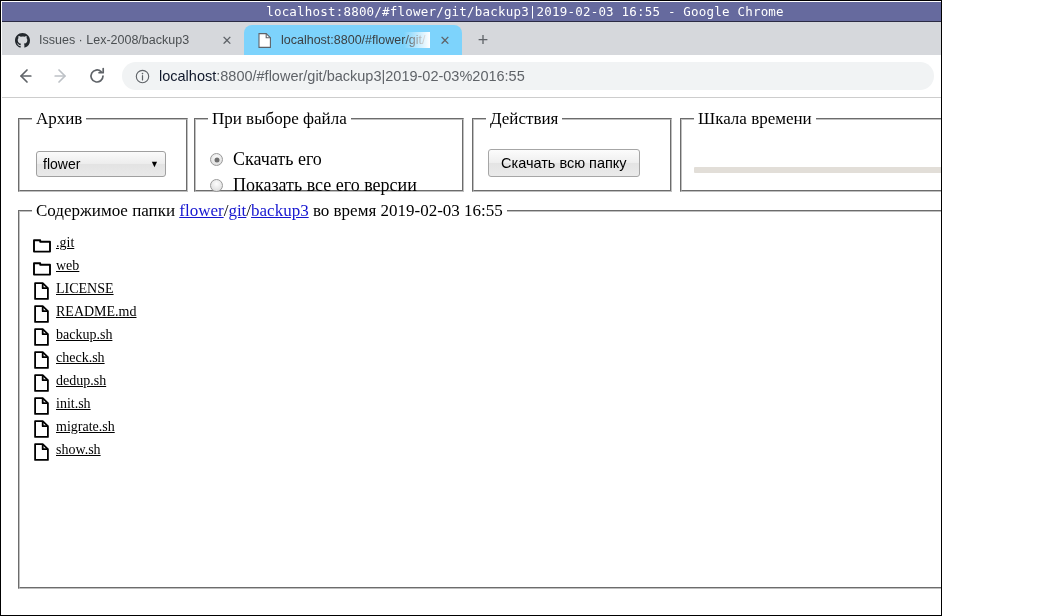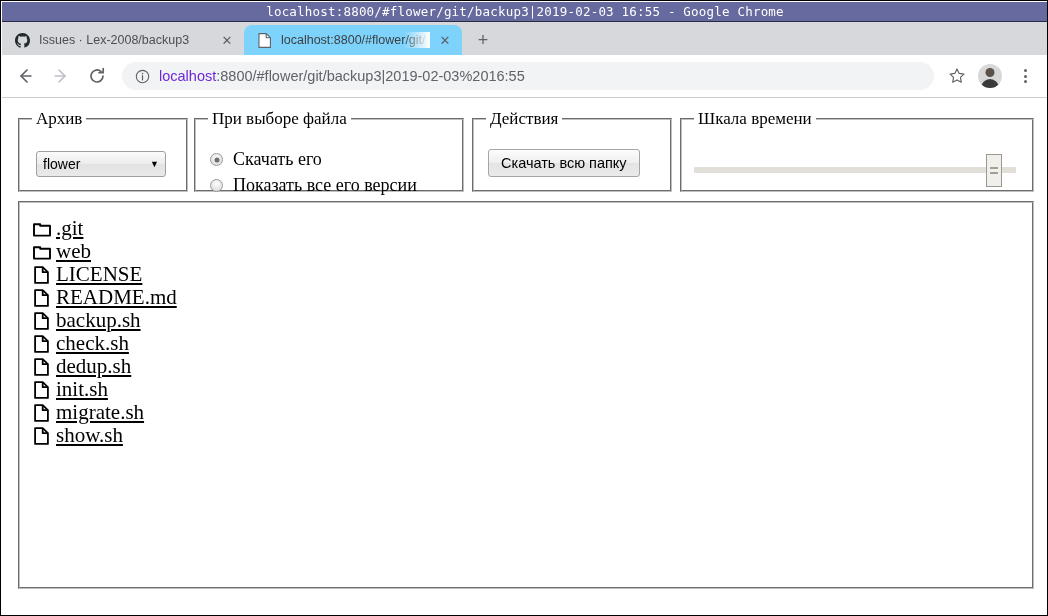--- a/index.html
+++ b/index.html
@@ -4,21 +4,21 @@
 <style>
   html, body {
     margin: 0; padding: 0;
     width: 1048px; height: 616px;
     overflow: hidden;
     background: #ffffff;
     font-family: "Liberation Sans", sans-serif;
   }
   #app {
     position: relative;
-    width: 1048px; height: 616px;
+    width: 942px; height: 616px;
     box-sizing: border-box;
     border: 1px solid #000000;
     background: #ffffff;
     overflow: hidden;
     padding-left: 8px;
   }
 
   
   .titlebar {
     position: absolute; left: 1px; top: 1px;
@@ -133,21 +133,21 @@
     font-size: 14.5px;
   }
   .omni-info {
     width: 16px; height: 16px;
     margin-right: 9px;
     flex: 0 0 16px;
     display: flex; align-items: center; justify-content: center;
     color: #5f6368;
   }
   .omni-url { white-space: nowrap; color: #5f6368; }
-  .omni-url .host { color: #6d28d9; font-weight: 500; }
+  .omni-url .host { color: #0f172a; font-weight: 500; }
   .tb-icon {
     width: 30px; height: 30px;
     flex: 0 0 30px;
     display: flex; align-items: center; justify-content: center;
     color: #5f6368;
     margin-left: 2px;
   }
   .avatar {
     width: 24px; height: 24px;
     border-radius: 50%;
@@ -293,23 +293,23 @@
   #legend-content a {
     color: #1616d0;
     text-decoration: underline;
   }
 
   .file-list {
     position: absolute; left: 12px; top: 14px;
     right: 8px;
   }
   .file-row {
-    display: flex; align-items: center;
+    display: flex; 
     height: 23px;
-    font-size: 21px;
+    font-size: 14px;
     font-family: "Liberation Serif", "DejaVu Serif", serif;
   }
   .file-icon {
     width: 19px; height: 19px;
     flex: 0 0 19px;
     margin-right: 5px;
     display: flex; align-items: center; justify-content: center;
   }
   .file-name {
     color: #000000;
@@ -436,20 +436,21 @@
       <div class="slider">
         <div class="slider-track"></div>
         <div class="slider-thumb">
           <i></i>
             <i></i>
         </div>
       </div>
     </fieldset>
 
     <fieldset class="fs" id="fs-content">
+      <legend id="legend-content">Содержимое папки <a href="#">flower</a><span>/</span><a href="#">git</a><span>/</span><a href="#">backup3</a> во время 2019-02-03 16:55</legend>
       <div class="file-list" id="file-list">
           <div class="file-row">
             <span class="file-icon">
               <svg width="18" height="16" viewBox="0 0 18 16">
                 <path d="M1 3.2h6.2v1.6H17V14.6H1z" fill="#ffffff" stroke="#000000" stroke-width="1.9" stroke-linejoin="round"></path>
               </svg>
             </span>
             <a class="file-name" href="#">.git</a>
           </div>
           <div class="file-row">

